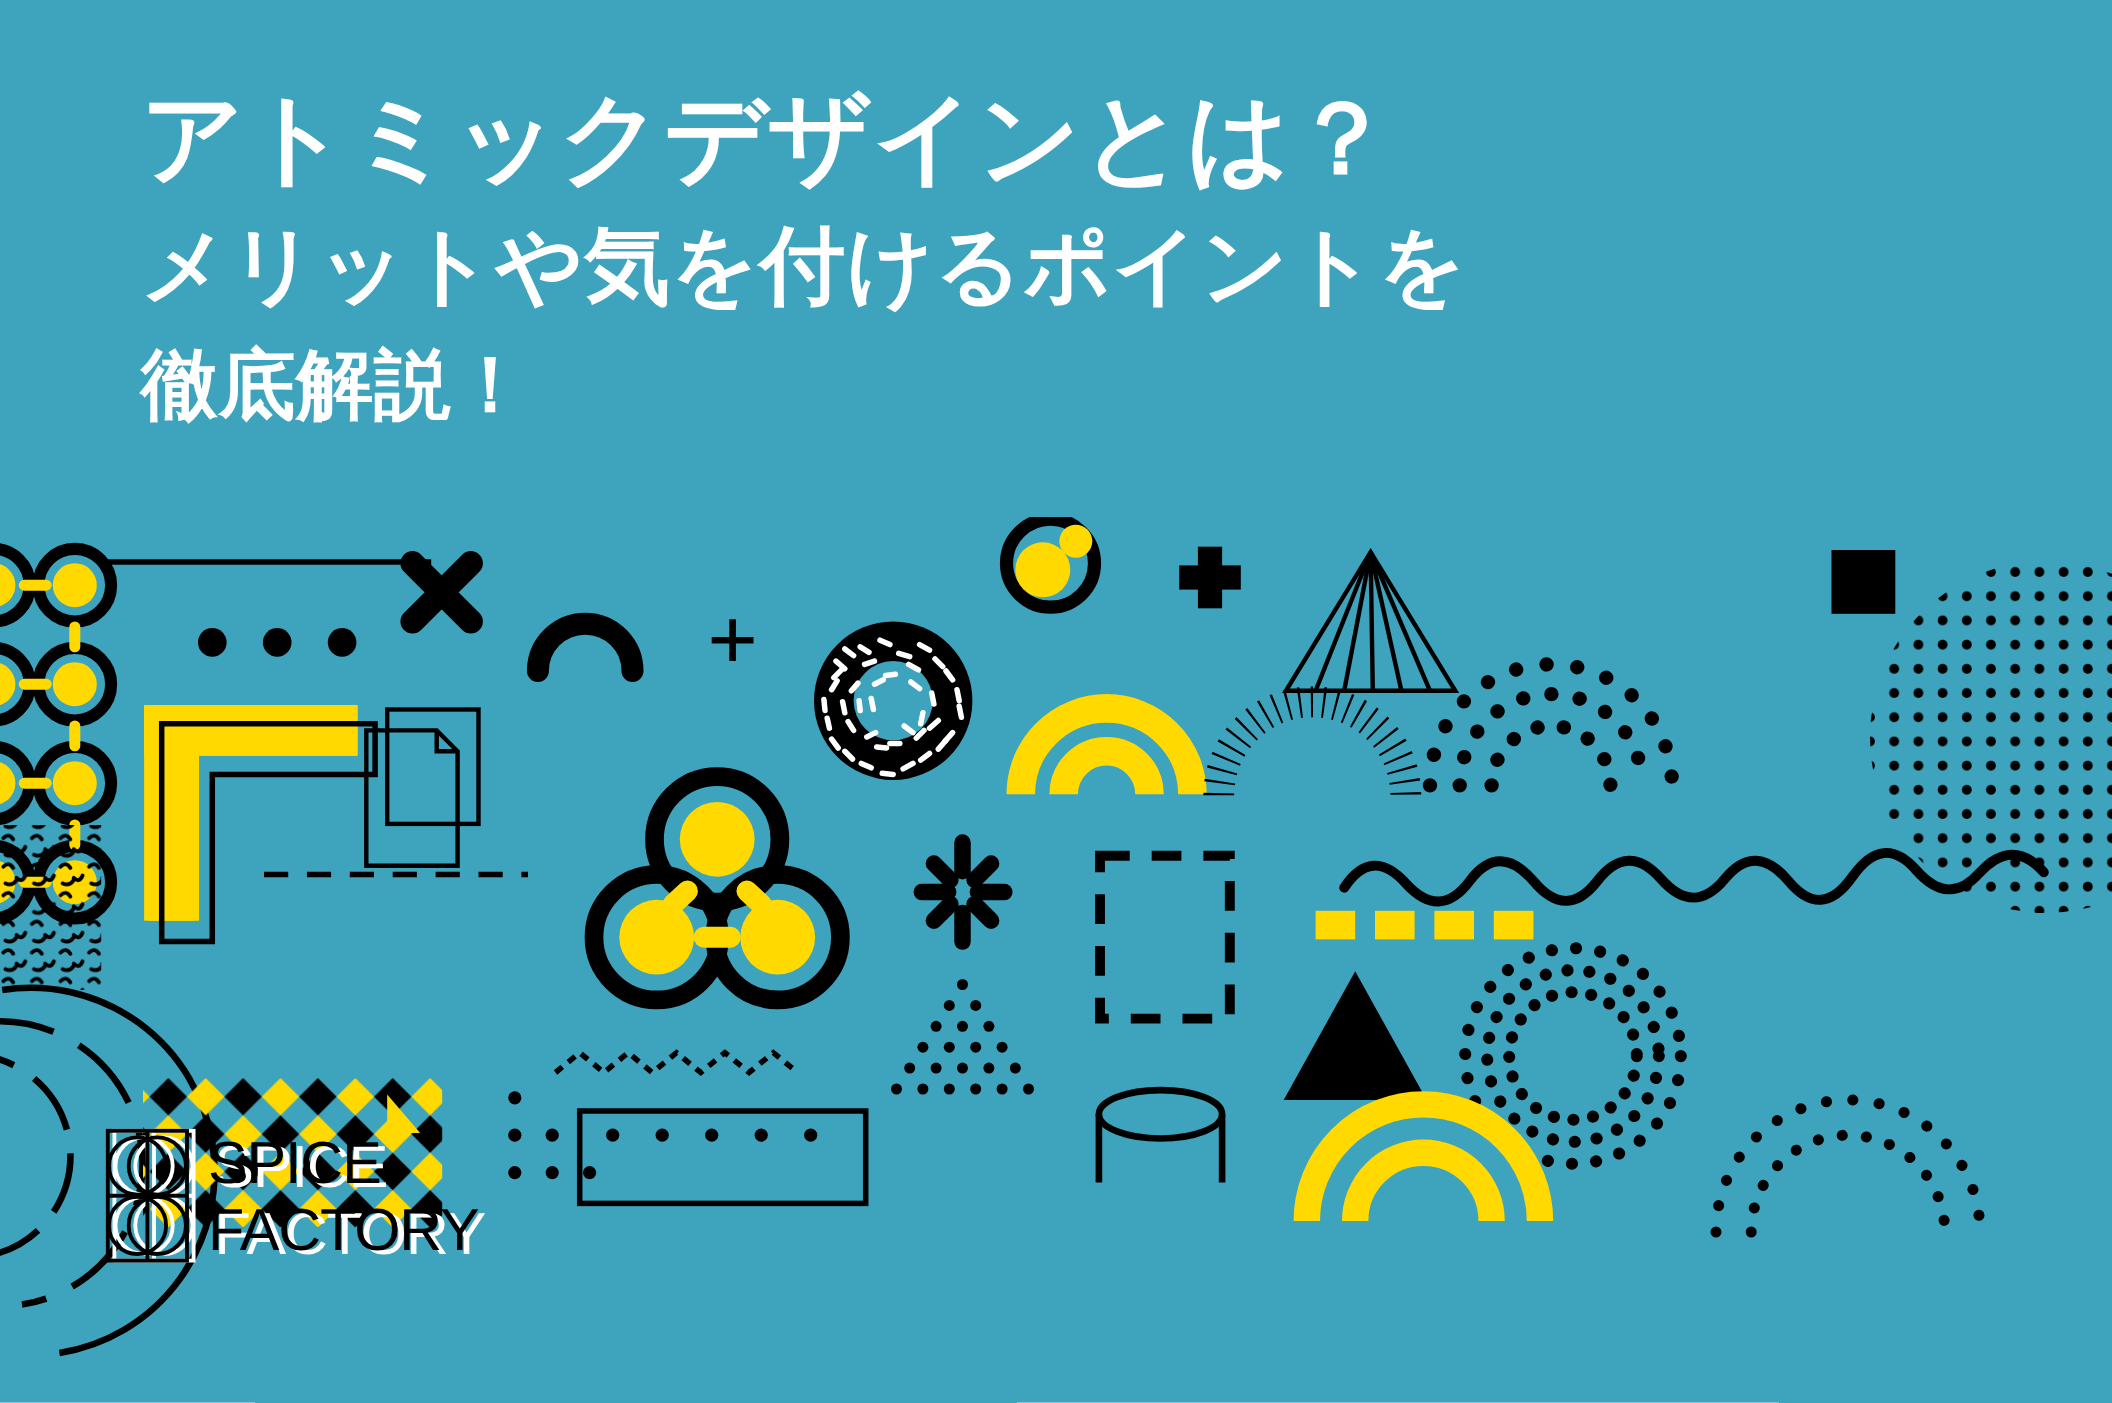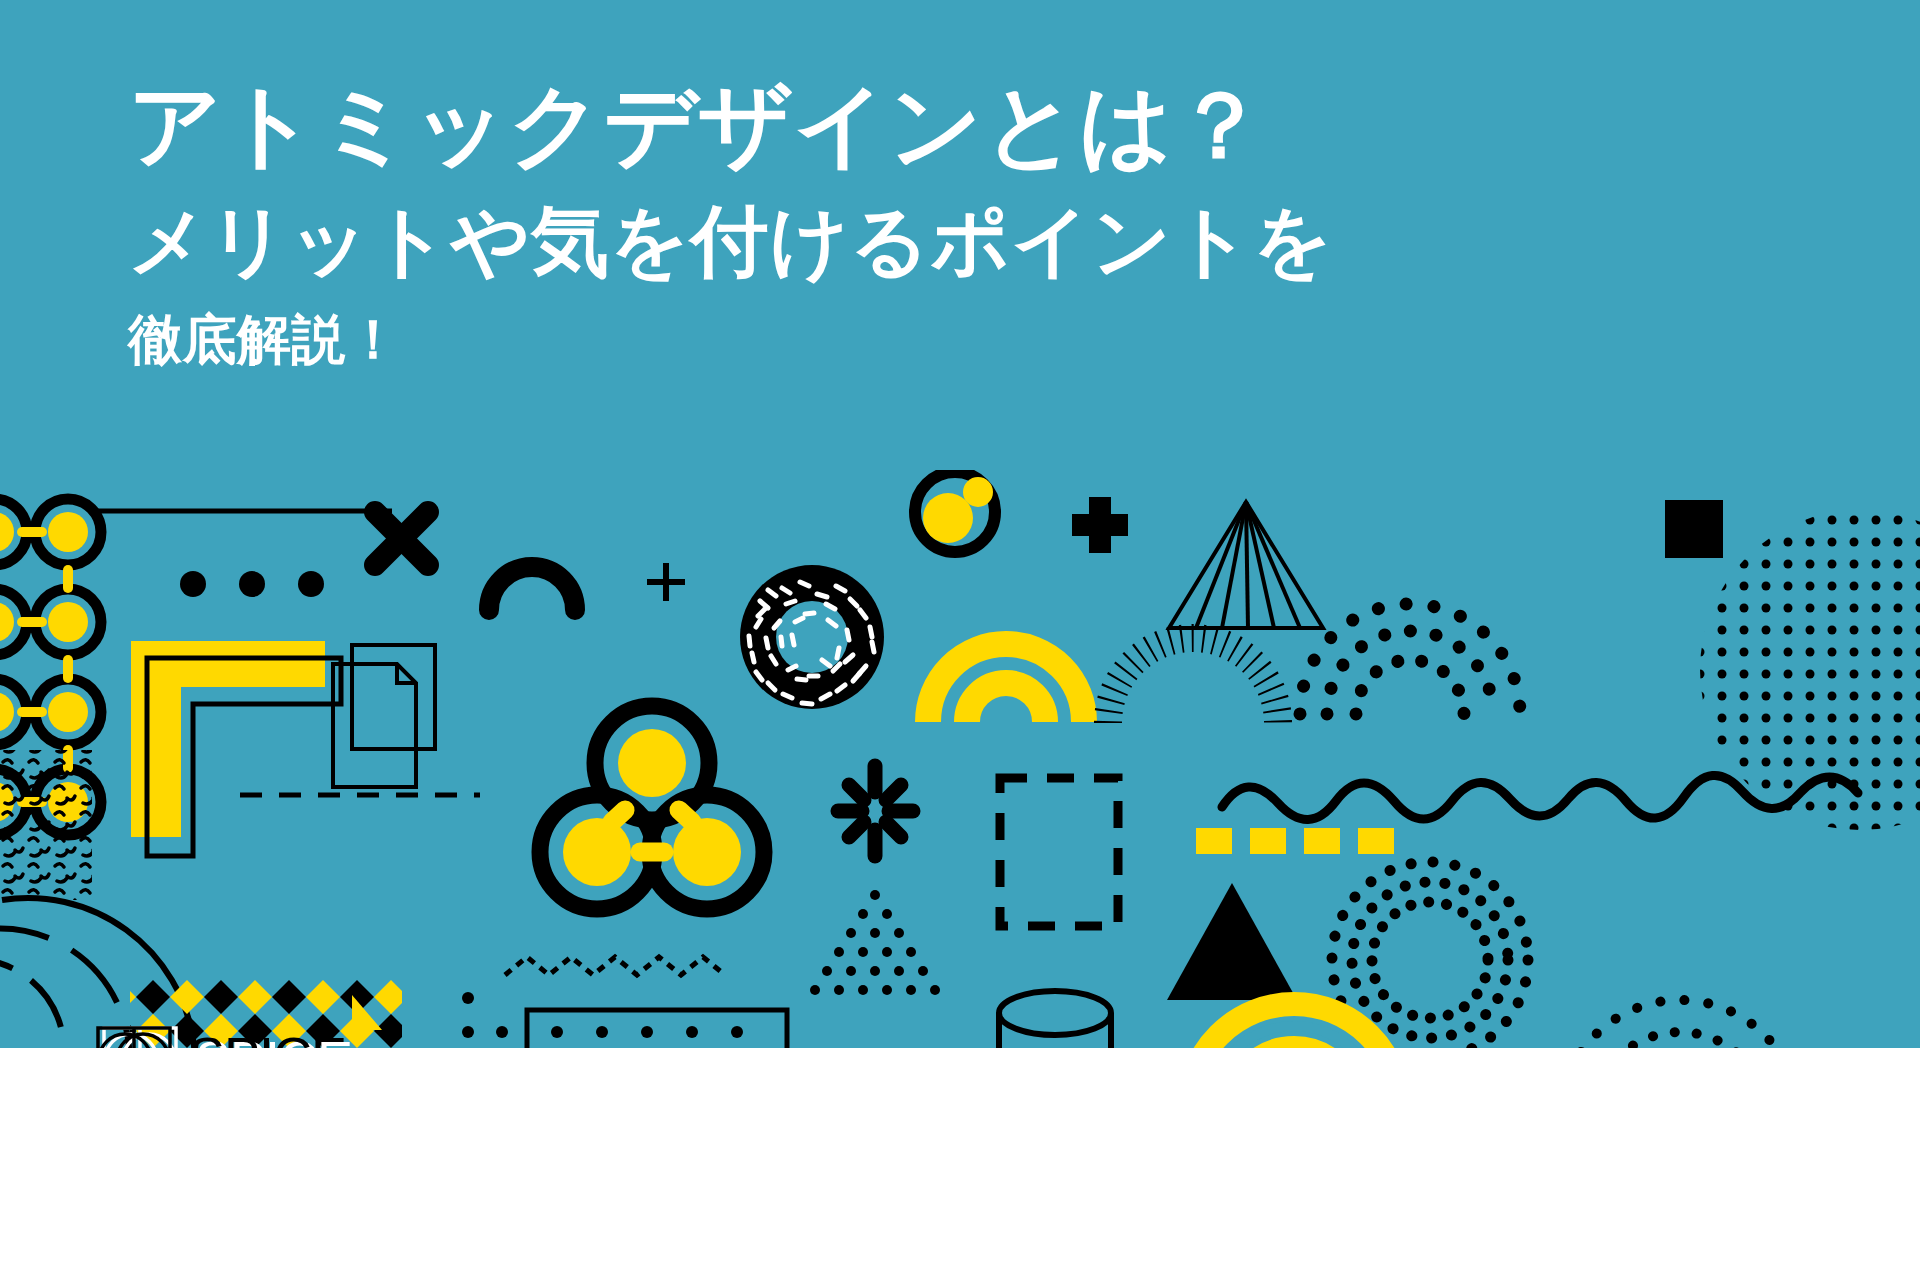--- a/index.html
+++ b/index.html
@@ -5,42 +5,42 @@
   * { box-sizing: border-box; }
   html, body {
     margin: 0; padding: 0;
     width: 1920px; height: 1275px;
     overflow: hidden;
     font-family: "Liberation Sans", "DejaVu Sans", sans-serif;
   }
   #stage {
     position: relative;
     width: 1920px;
-    height: 1048px;
+    height: 1275px;
     background: #3ea3bd;
     overflow: hidden;
   }
   #headline {
     position: absolute;
     left: 128px;
     top: 72px;
     width: 1300px;
     z-index: 40;
   }
   .hl-line {
     color: #ffffff;
     font-weight: 700;
     line-height: 1.18;
     letter-spacing: 0.01em;
     white-space: nowrap;
     text-rendering: geometricPrecision;
   }
   .hl-1 { font-size: 92px; margin-bottom: 14px; }
   .hl-2 { font-size: 78px; margin-bottom: 22px; }
-  .hl-3 { font-size: 54px; }
+  .hl-3 { font-size: 70px; }
 
   #art {
     position: absolute;
     left: 0; top: 470px;
     width: 1920px; height: 805px;
     z-index: 10;
   }
   #logo {
     position: absolute;
     left: 95px;

